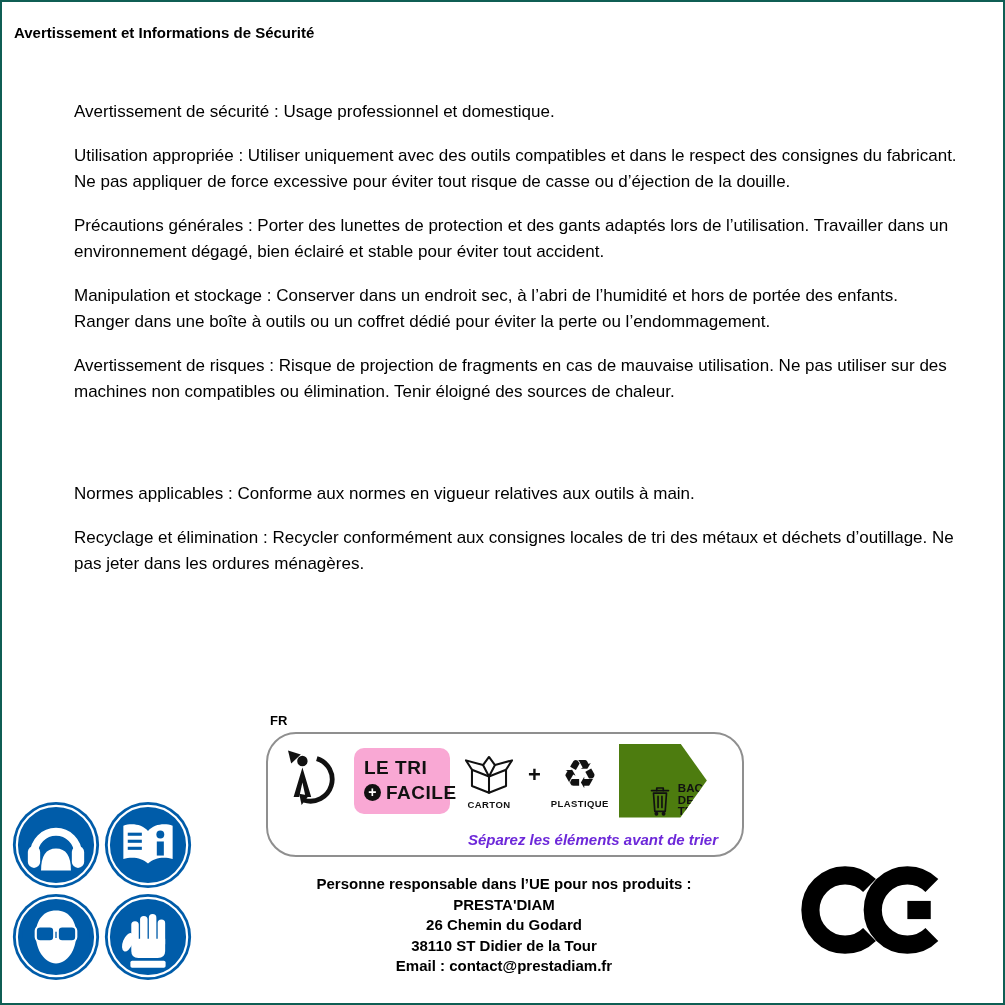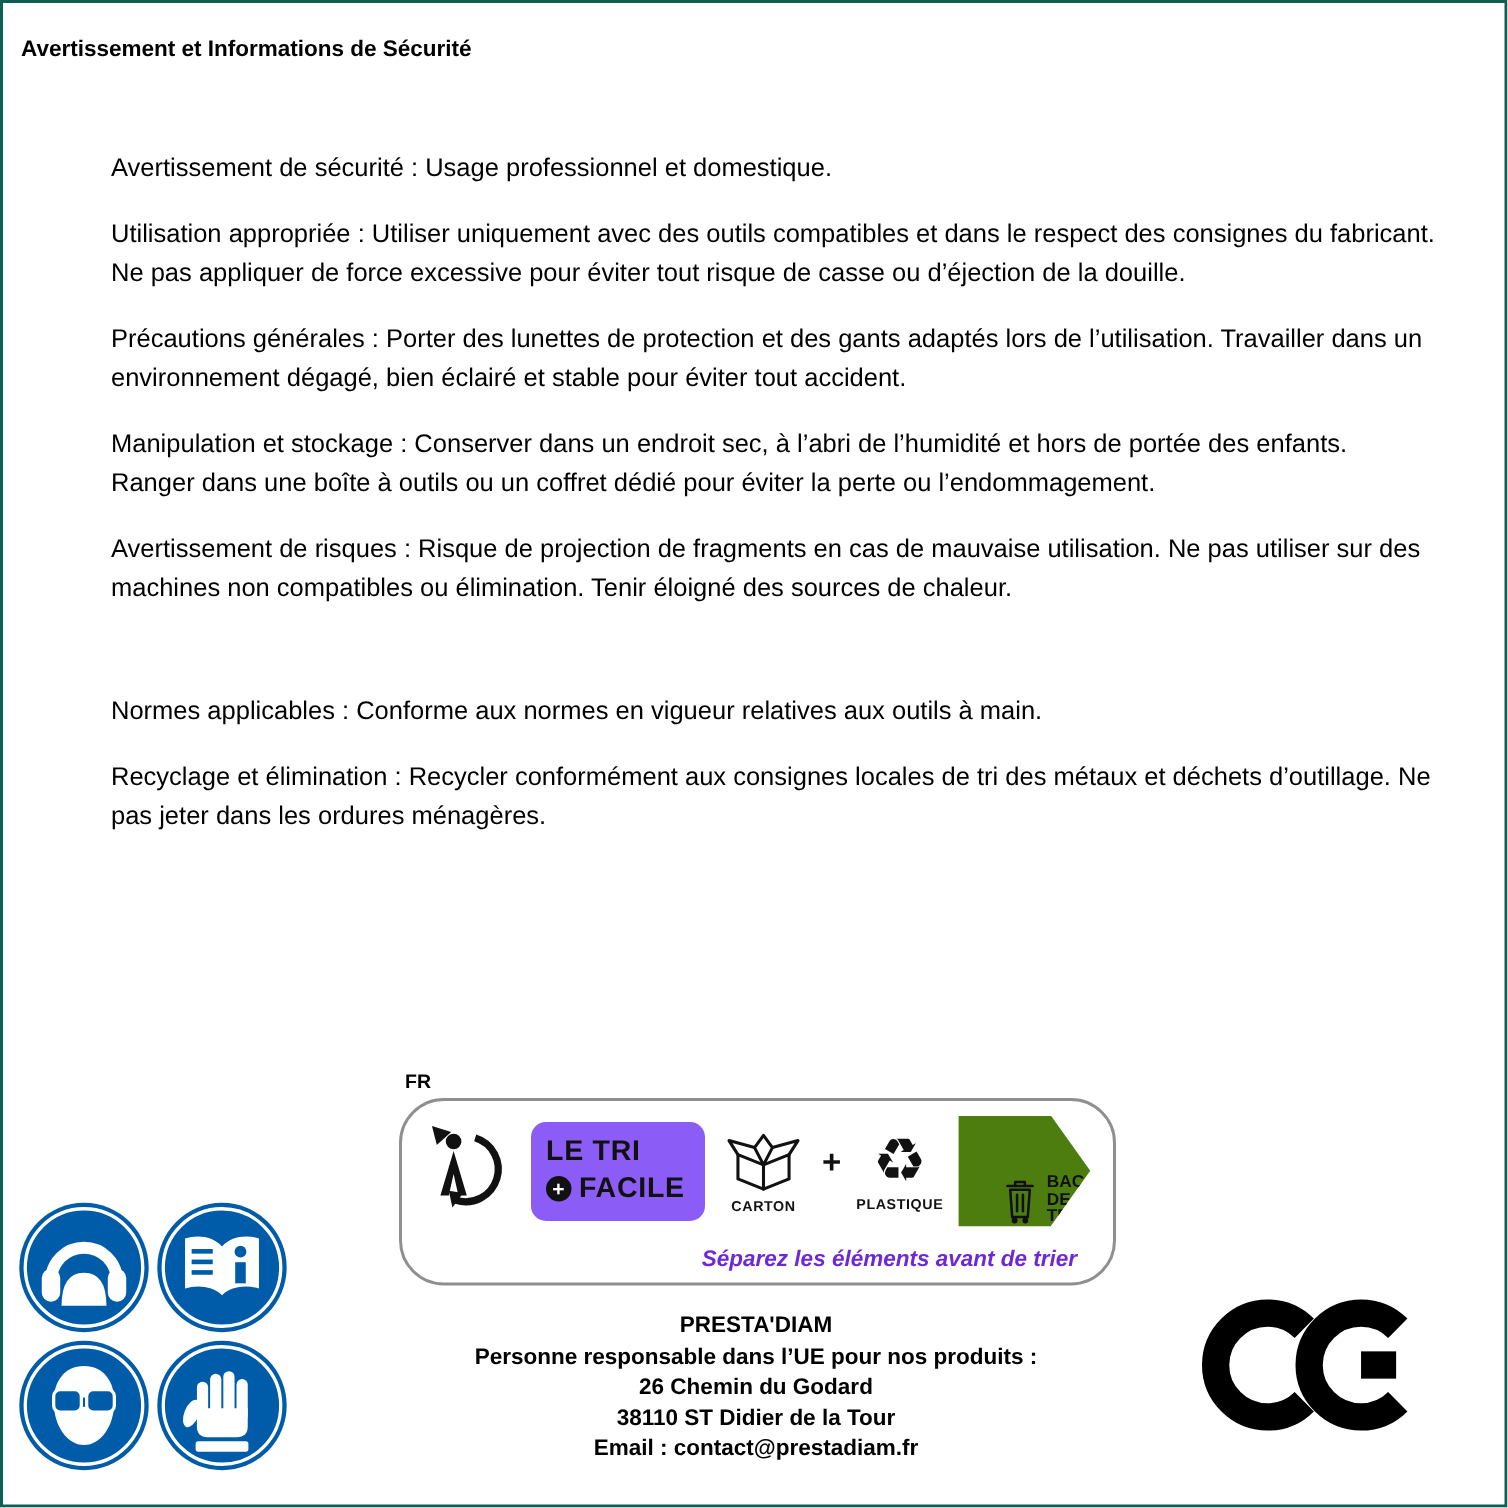--- a/index.html
+++ b/index.html
@@ -22,21 +22,21 @@
     font-weight: bold;
   }
   .body-text {
     position: absolute;
     left: 72px; top: 97px;
     width: 884px;
     font-size: 17px;
     line-height: 26px;
   }
   .body-text p { margin: 0 0 18px 0; }
-  .body-text p.extra-gap { margin-top: 56px; }
+  .body-text p.extra-gap { margin-top: 76px; }
 
   
   .safety-grid {
     position: absolute;
     left: 8px; top: 797px;
     display: grid;
     grid-template-columns: 92px 92px;
     grid-auto-rows: 92px;
     justify-items: center;
     align-items: center;
@@ -61,22 +61,22 @@
   .tri-row {
     display: flex;
     align-items: center;
     gap: 10px;
     padding: 7px 8px 0 12px;
     height: 86px;
   }
   .triman { width: 64px; height: 70px; flex: 0 0 auto; }
   .tri-pill {
     flex: 0 0 auto;
-    width: 116px;
-    background: #8b5cf6;
+    width: 96px;
+    background: #f9a8d4;
     border-radius: 10px;
     padding: 9px 8px 10px 10px;
     color: #111;
   }
   .tri-pill .l1 { font-size: 19px; font-weight: bold; letter-spacing: .5px; }
   .tri-pill .l2 { font-size: 19px; font-weight: bold; letter-spacing: .5px; margin-top: 3px; display:flex; align-items:center; }
   .plus-circle {
     display:inline-block; width: 17px; height: 17px;
     background:#111; color:#fff; border-radius:50%;
     font-size: 14px; line-height: 17px; text-align:center;
@@ -229,22 +229,22 @@
           <div>BAC</div>
           <div>DE</div>
           <div>TRI</div>
         </div>
       </div>
     </div>
     <div class="tri-caption">Séparez les éléments avant de trier</div>
   </div>
 
   <div class="responsible">
+    <div>Personne responsable dans l’UE pour nos produits :</div>
     <div>PRESTA'DIAM</div>
-    <div>Personne responsable dans l’UE pour nos produits :</div>
     <div>26 Chemin du Godard</div>
     <div>38110 ST Didier de la Tour</div>
     <div>Email : contact@prestadiam.fr</div>
   </div>
 
   <div class="ce">
     <svg class="ce-svg" viewBox="0 0 164 120">
       <path d="M80.3 31.7 A40 40 0 1 0 80.3 88.3" fill="none" stroke="#000" stroke-width="21"></path>
       <path d="M152.3 31.7 A40 40 0 1 0 152.3 88.3" fill="none" stroke="#000" stroke-width="21"></path>
       <rect x="124" y="49.5" width="27" height="21" fill="#000"></rect>

